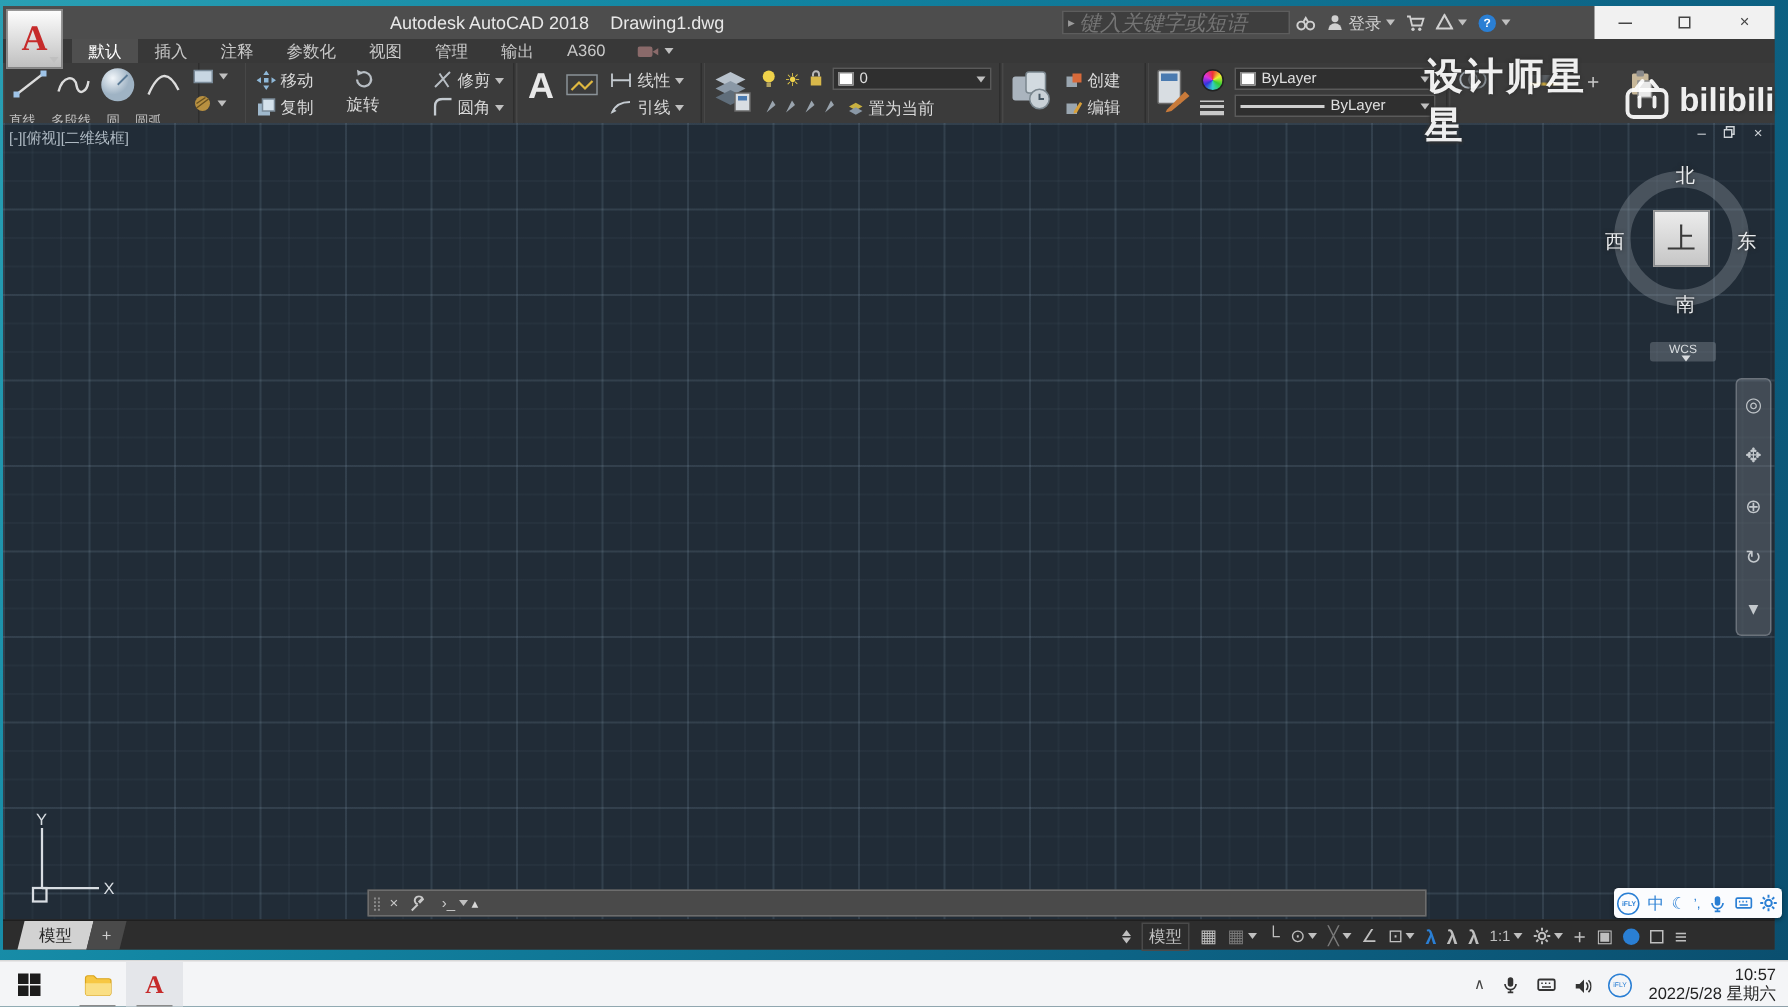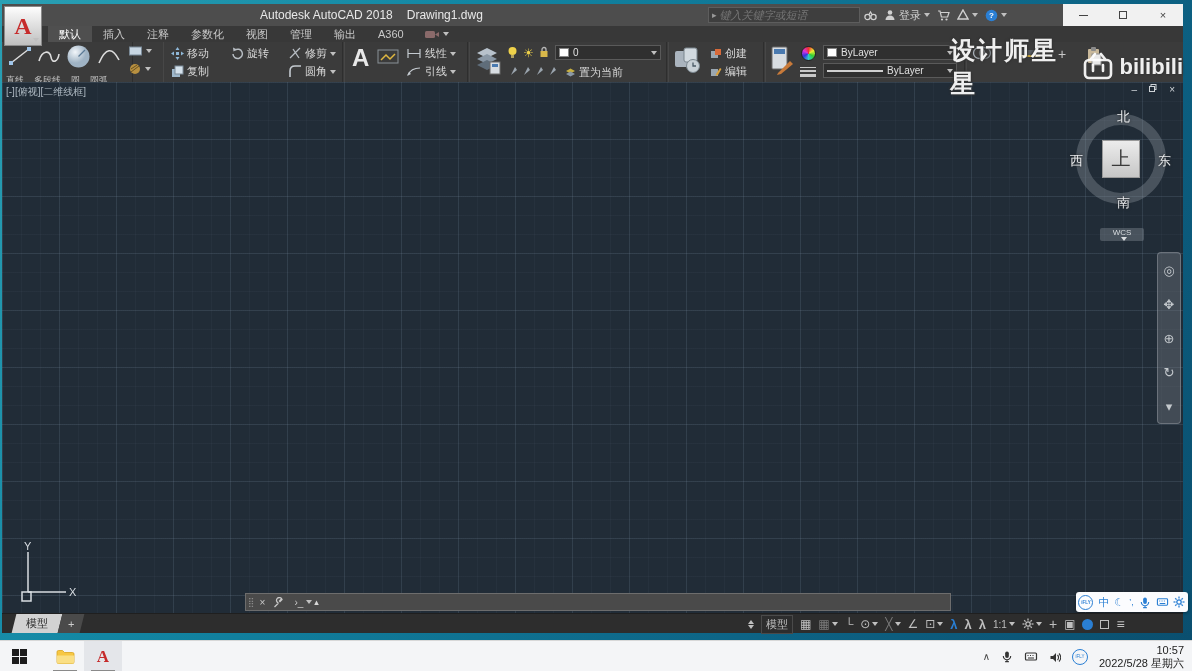--- a/index.html
+++ b/index.html
@@ -12,21 +12,21 @@
   .app { position:absolute; left:2px; top:4px; width:1181px; height:629px; background:#3b3b3b; }
 
   
   .titlebar { position:absolute; left:0; top:0; width:100%; height:22px; background:#4d4d4d; }
   .app-title { position:absolute; left:258px; top:4px; color:#e8e8e8; font-size:12px; white-space:nowrap; }
   .doc-title { margin-left:14px; color:#e8e8e8; }
   .qat-search { position:absolute; left:706px; top:3px; width:152px; height:16px; background:#3e3e3e;
     border:1px solid #5d5d5d; display:flex; align-items:center; }
   .qat-search .caret { color:#9a9a9a; font-size:9px; padding:0 3px; }
   .qat-search input { flex:1; background:transparent; border:none; outline:none; color:#9a9a9a;
-    font-style:italic; font-size:11px; width:110px; font-family:inherit; }
+    font-style:italic; font-size:14px; width:110px; font-family:inherit; }
   .tb-icons { position:absolute; left:862px; top:0; height:22px; display:flex; align-items:center; gap:7px; color:#d0d0d0; }
   .tb-btn { display:flex; align-items:center; gap:3px; cursor:pointer; }
   .dd { display:inline-block; width:0; height:0; border-left:3px solid transparent;
     border-right:3px solid transparent; border-top:4px solid #c0c0c0; }
   .win-controls { position:absolute; right:0; top:0; width:120px; height:22px; background:#f1f1f1;
     display:flex; align-items:stretch; }
   .win-controls .wc { flex:1; display:flex; align-items:center; justify-content:center; color:#444;
     font-size:11px; cursor:pointer; }
   .wc .minbar { width:9px; height:1px; background:#444; }
   .wc .maxbox { width:8px; height:8px; border:1px solid #444; }
@@ -343,21 +343,21 @@
       </div>
 
       <div class="panel" style="left:161px;width:180px;">
         <span class="tool" style="position:absolute;left:8px;top:4px;">
             <svg width="13" height="13" viewBox="0 0 13 13">
               <path d="M6.5 0 L8.5 3 H4.5 z M6.5 13 L4.5 10 h4 z M0 6.5 L3 4.5 v4 z M13 6.5 L10 8.5 v-4 z" fill="#8fb8d8"></path>
               <rect x="5" y="5" width="3" height="3" fill="#8fb8d8"></rect>
             </svg>
             <span>移动</span>
           </span>
-        <span class="tool" style="position:absolute;left:68px;top:4px;">
+        <span class="tool" style="position:absolute;left:68px;top:4px;flex-direction:column;">
             <svg width="13" height="13" viewBox="0 0 13 13">
               <path d="M2 7 a4.7 4.7 0 1 0 2 -4" fill="none" stroke="#b8bec4" stroke-width="1.5"></path>
               <path d="M2 0.5 L2.5 4.5 L6 2.5 z" fill="#b8bec4"></path>
             </svg>
             <span>旋转</span>
           </span>
         <span class="tool" style="position:absolute;left:126px;top:4px;">
             <svg width="13" height="13" viewBox="0 0 13 13">
               <path d="M1 11 L11 1 M4 2 L10 11" stroke="#b8bec4" stroke-width="1.3"></path>
             </svg>

